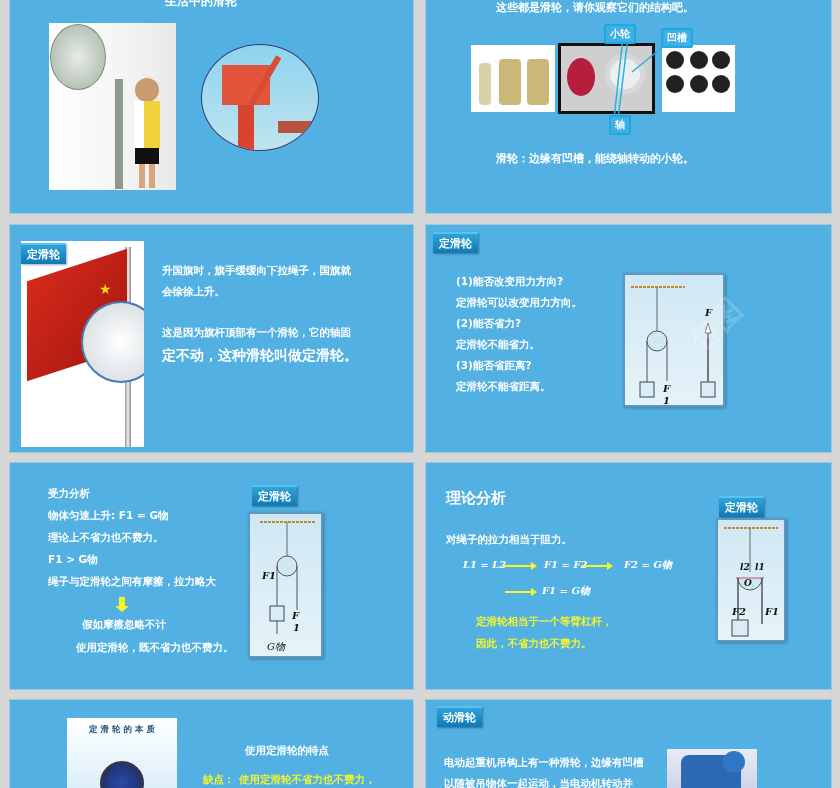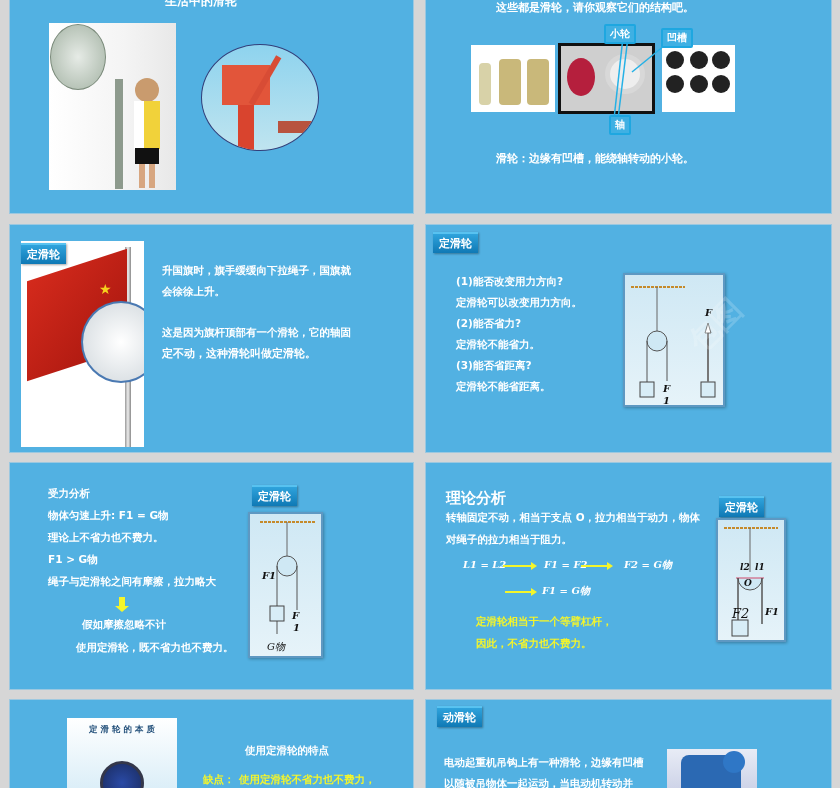--- a/index.html
+++ b/index.html
@@ -85,21 +85,21 @@
   <div class="photo" style="left:11px;top:16px;width:123px;height:206px;">
     <div style="position:absolute;left:104px;top:6px;width:6px;height:200px;background:linear-gradient(90deg,#999,#eee,#888);"></div>
     <div style="position:absolute;left:6px;top:24px;width:100px;height:100px;background:linear-gradient(135deg,#d42a1c,#a8170f);transform:skewY(-18deg);"></div>
     <div style="position:absolute;left:78px;top:40px;color:#f6d21d;font-size:14px;">★</div>
     <div style="position:absolute;left:60px;top:60px;width:80px;height:82px;border-radius:50%;background:radial-gradient(#fff,#cfd6db);border:2px solid #4a79b2;"></div>
   </div>
   <div class="tag" style="left:11px;top:18px;">定滑轮</div>
   <div class="txt" style="left:152px;top:39px;font-size:10.5px;">升国旗时，旗手缓缓向下拉绳子，国旗就</div>
   <div class="txt" style="left:152px;top:60px;font-size:10.5px;">会徐徐上升。</div>
   <div class="txt" style="left:152px;top:101px;font-size:10.5px;">这是因为旗杆顶部有一个滑轮，它的轴固</div>
-  <div class="txt" style="left:152px;top:122px;font-size:11px;">定不动，这种滑轮叫做定滑轮。</div>
+  <div class="txt" style="left:152px;top:122px;font-size:14px;">定不动，这种滑轮叫做定滑轮。</div>
 </div>
 
 <div class="slide" style="left:425px;top:224px;width:407px;height:229px;">
   <div class="tag" style="left:7px;top:7px;">定滑轮</div>
   <div class="txt" style="left:30px;top:50px;font-size:10.5px;">(1)能否改变用力方向?</div>
   <div class="txt" style="left:30px;top:71px;font-size:10.5px;">定滑轮可以改变用力方向。</div>
   <div class="txt" style="left:30px;top:92px;font-size:10.5px;">(2)能否省力?</div>
   <div class="txt" style="left:30px;top:113px;font-size:10.5px;">定滑轮不能省力。</div>
   <div class="txt" style="left:30px;top:134px;font-size:10.5px;">(3)能否省距离?</div>
   <div class="txt" style="left:30px;top:155px;font-size:10.5px;">定滑轮不能省距离。</div>
@@ -144,21 +144,20 @@
     </svg>
     <div class="serif" style="position:absolute;left:12px;top:56px;font-size:10px;font-weight:bold;color:#111;">F1</div>
     <div class="serif" style="position:absolute;left:42px;top:96px;font-size:10px;font-weight:bold;color:#111;">F</div>
     <div class="serif" style="position:absolute;left:43px;top:108px;font-size:10px;font-weight:bold;color:#111;">1</div>
     <div class="serif" style="position:absolute;left:17px;top:126px;font-size:10px;font-weight:normal;color:#111;">G物</div>
   </div>
 </div>
 
 <div class="slide" style="left:425px;top:462px;width:407px;height:228px;">
   <div class="txt" style="left:20px;top:26px;font-size:15px;text-align:center;">理论分析</div>
-  <div class="txt" style="left:20px;top:48px;font-size:10.5px;">转轴固定不动，相当于支点 O，拉力相当于动力，物体</div>
   <div class="txt" style="left:20px;top:70px;font-size:10.5px;">对绳子的拉力相当于阻力。</div>
   <div class="txt serif" style="left:37px;top:96px;font-size:10px;">L1 = L2</div>
   <div style="position:absolute;left:77px;top:102px;width:30px;height:2px;background:#f4f52b;"></div>
   <div style="position:absolute;left:105px;top:99px;border-top:4px solid transparent;border-bottom:4px solid transparent;border-left:6px solid #f4f52b;"></div>
   <div class="txt serif" style="left:118px;top:96px;font-size:10px;">F1 = F2</div>
   <div style="position:absolute;left:155px;top:102px;width:28px;height:2px;background:#f4f52b;"></div>
   <div style="position:absolute;left:181px;top:99px;border-top:4px solid transparent;border-bottom:4px solid transparent;border-left:6px solid #f4f52b;"></div>
   <div class="txt serif" style="left:198px;top:96px;font-size:10px;">F2 = G物</div>
   <div style="position:absolute;left:79px;top:128px;width:28px;height:2px;background:#f4f52b;"></div>
   <div style="position:absolute;left:105px;top:125px;border-top:4px solid transparent;border-bottom:4px solid transparent;border-left:6px solid #f4f52b;"></div>
@@ -172,21 +171,21 @@
       <line x1="32" y1="8" x2="32" y2="52" stroke="#666" stroke-width="1"></line>
       <path d="M20 58 A12 12 0 0 0 44 58" fill="#cfe8f4" stroke="#555" stroke-width="1"></path>
       <line x1="18" y1="58" x2="46" y2="58" stroke="#d1486a" stroke-width="1"></line>
       <line x1="20" y1="58" x2="20" y2="100" stroke="#555" stroke-width="1.5"></line>
       <line x1="44" y1="58" x2="44" y2="104" stroke="#555" stroke-width="1.5"></line>
       <rect x="14" y="100" width="16" height="16" fill="#d8edf7" stroke="#444"></rect>
     </svg>
     <div class="serif" style="position:absolute;left:22px;top:42px;font-size:9px;font-weight:bold;color:#111;">l2</div>
     <div class="serif" style="position:absolute;left:37px;top:42px;font-size:9px;font-weight:bold;color:#111;">l1</div>
     <div class="serif" style="position:absolute;left:26px;top:58px;font-size:9px;font-weight:bold;color:#111;">O</div>
-    <div class="serif" style="position:absolute;left:14px;top:86px;font-size:13px;font-weight:normal;color:#111;">F2</div>
+    <div class="serif" style="position:absolute;left:14px;top:86px;font-size:10px;font-weight:bold;color:#111;">F2</div>
     <div class="serif" style="position:absolute;left:47px;top:86px;font-size:10px;font-weight:bold;color:#111;">F1</div>
   </div>
 </div>
 
 <div class="slide" style="left:9px;top:699px;width:405px;height:95px;">
   <div style="position:absolute;left:57px;top:18px;width:110px;height:80px;background:linear-gradient(#ffffff,#d7ecf7);">
     <div style="position:absolute;left:0;top:6px;width:110px;text-align:center;font-size:8.5px;font-weight:bold;color:#1f4d78;">定 滑 轮 的 本 质</div>
     <div style="position:absolute;left:33px;top:43px;width:44px;height:44px;border-radius:50%;background:radial-gradient(#2a4aa6,#1a2b5e);border:3px solid #34374a;"></div>
   </div>
   <div class="txt" style="left:235px;top:44px;font-size:10.5px;">使用定滑轮的特点</div>

